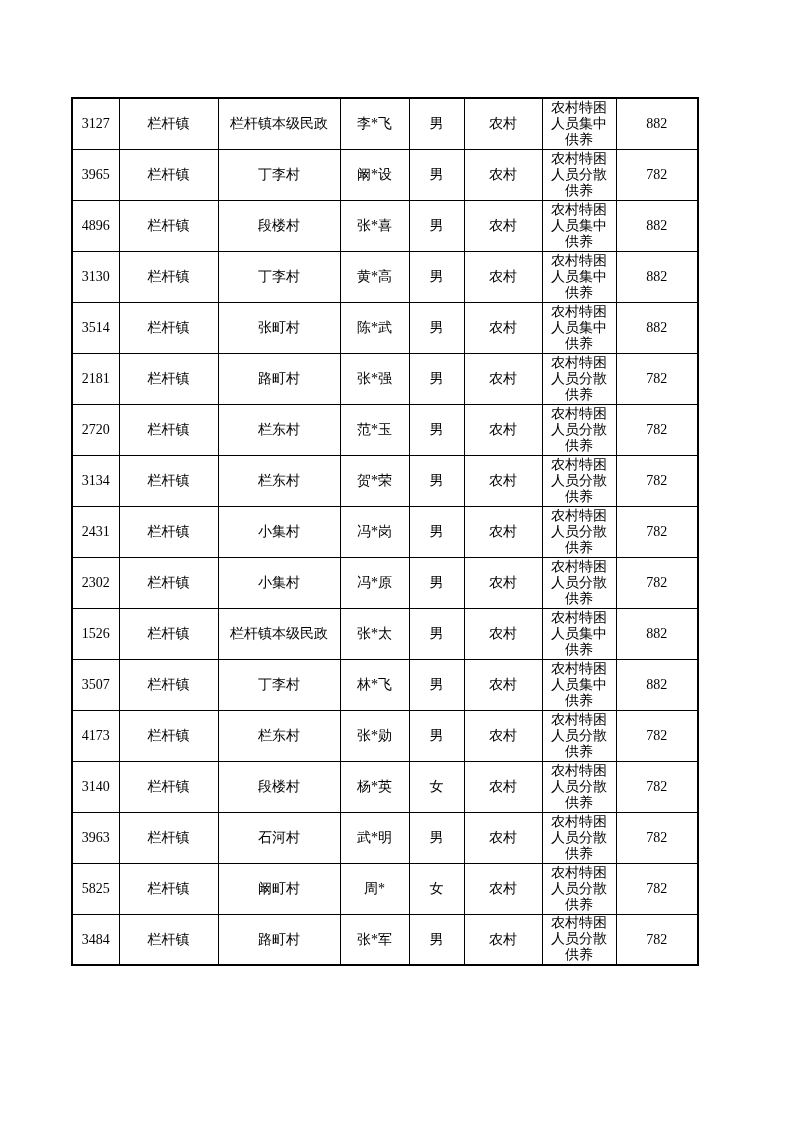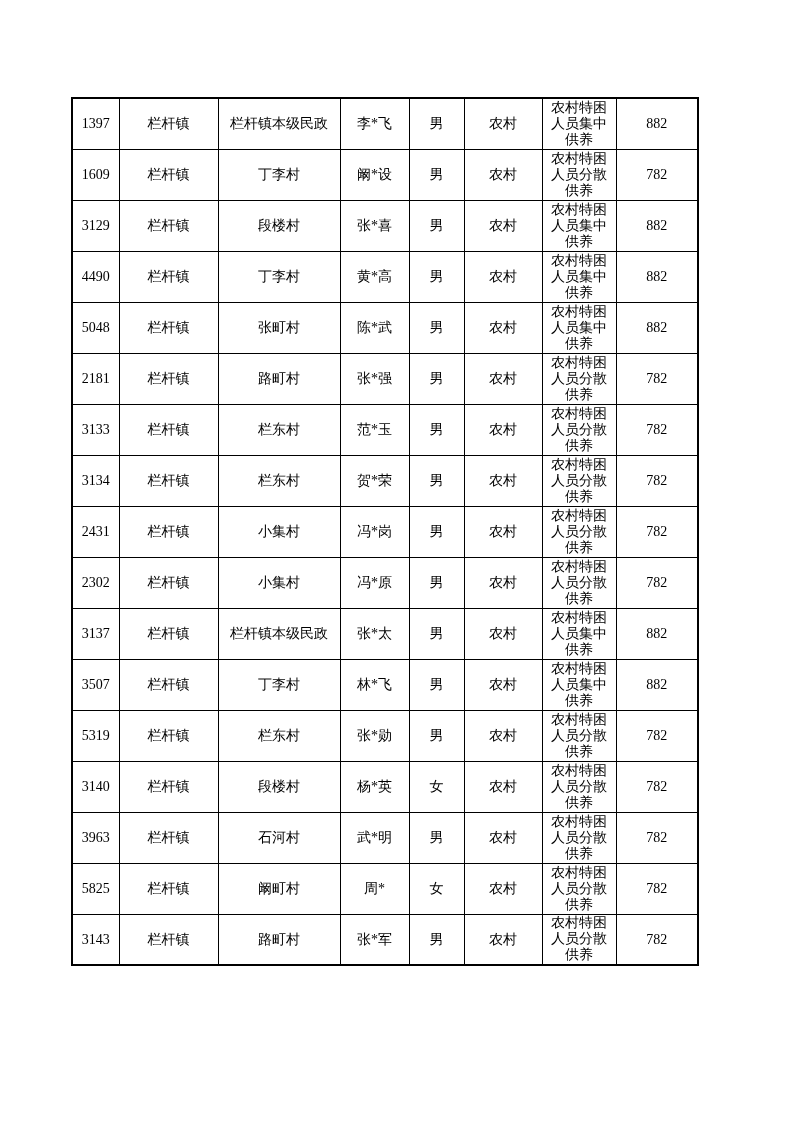--- a/index.html
+++ b/index.html
@@ -65,81 +65,81 @@
       <col class="c-town">
       <col class="c-village">
       <col class="c-name">
       <col class="c-gender">
       <col class="c-region">
       <col class="c-cat">
       <col class="c-amount">
     </colgroup>
     <tbody id="table-body">
         <tr>
-    <td>1397</td>
+    <td>3127</td>
     <td>栏杆镇</td>
     <td>栏杆镇本级民政</td>
     <td>李*飞</td>
     <td>男</td>
     <td>农村</td>
     <td><span class="cat-wrap">农村特困人员集中供养</span></td>
     <td>882</td>
   </tr>
         <tr>
-    <td>1609</td>
+    <td>3965</td>
     <td>栏杆镇</td>
     <td>丁李村</td>
     <td>阚*设</td>
     <td>男</td>
     <td>农村</td>
     <td><span class="cat-wrap">农村特困人员分散供养</span></td>
     <td>782</td>
   </tr>
         <tr>
-    <td>3129</td>
+    <td>4896</td>
     <td>栏杆镇</td>
     <td>段楼村</td>
     <td>张*喜</td>
     <td>男</td>
     <td>农村</td>
     <td><span class="cat-wrap">农村特困人员集中供养</span></td>
     <td>882</td>
   </tr>
         <tr>
-    <td>4490</td>
+    <td>3130</td>
     <td>栏杆镇</td>
     <td>丁李村</td>
     <td>黄*高</td>
     <td>男</td>
     <td>农村</td>
     <td><span class="cat-wrap">农村特困人员集中供养</span></td>
     <td>882</td>
   </tr>
         <tr>
-    <td>5048</td>
+    <td>3514</td>
     <td>栏杆镇</td>
     <td>张町村</td>
     <td>陈*武</td>
     <td>男</td>
     <td>农村</td>
     <td><span class="cat-wrap">农村特困人员集中供养</span></td>
     <td>882</td>
   </tr>
         <tr>
     <td>2181</td>
     <td>栏杆镇</td>
     <td>路町村</td>
     <td>张*强</td>
     <td>男</td>
     <td>农村</td>
     <td><span class="cat-wrap">农村特困人员分散供养</span></td>
     <td>782</td>
   </tr>
         <tr>
-    <td>3133</td>
+    <td>2720</td>
     <td>栏杆镇</td>
     <td>栏东村</td>
     <td>范*玉</td>
     <td>男</td>
     <td>农村</td>
     <td><span class="cat-wrap">农村特困人员分散供养</span></td>
     <td>782</td>
   </tr>
         <tr>
     <td>3134</td>
@@ -165,41 +165,41 @@
     <td>2302</td>
     <td>栏杆镇</td>
     <td>小集村</td>
     <td>冯*原</td>
     <td>男</td>
     <td>农村</td>
     <td><span class="cat-wrap">农村特困人员分散供养</span></td>
     <td>782</td>
   </tr>
         <tr>
-    <td>3137</td>
+    <td>1526</td>
     <td>栏杆镇</td>
     <td>栏杆镇本级民政</td>
     <td>张*太</td>
     <td>男</td>
     <td>农村</td>
     <td><span class="cat-wrap">农村特困人员集中供养</span></td>
     <td>882</td>
   </tr>
         <tr>
     <td>3507</td>
     <td>栏杆镇</td>
     <td>丁李村</td>
     <td>林*飞</td>
     <td>男</td>
     <td>农村</td>
     <td><span class="cat-wrap">农村特困人员集中供养</span></td>
     <td>882</td>
   </tr>
         <tr>
-    <td>5319</td>
+    <td>4173</td>
     <td>栏杆镇</td>
     <td>栏东村</td>
     <td>张*勋</td>
     <td>男</td>
     <td>农村</td>
     <td><span class="cat-wrap">农村特困人员分散供养</span></td>
     <td>782</td>
   </tr>
         <tr>
     <td>3140</td>
@@ -225,21 +225,21 @@
     <td>5825</td>
     <td>栏杆镇</td>
     <td>阚町村</td>
     <td>周*</td>
     <td>女</td>
     <td>农村</td>
     <td><span class="cat-wrap">农村特困人员分散供养</span></td>
     <td>782</td>
   </tr>
         <tr>
-    <td>3143</td>
+    <td>3484</td>
     <td>栏杆镇</td>
     <td>路町村</td>
     <td>张*军</td>
     <td>男</td>
     <td>农村</td>
     <td><span class="cat-wrap">农村特困人员分散供养</span></td>
     <td>782</td>
   </tr>
       </tbody>
   </table>

